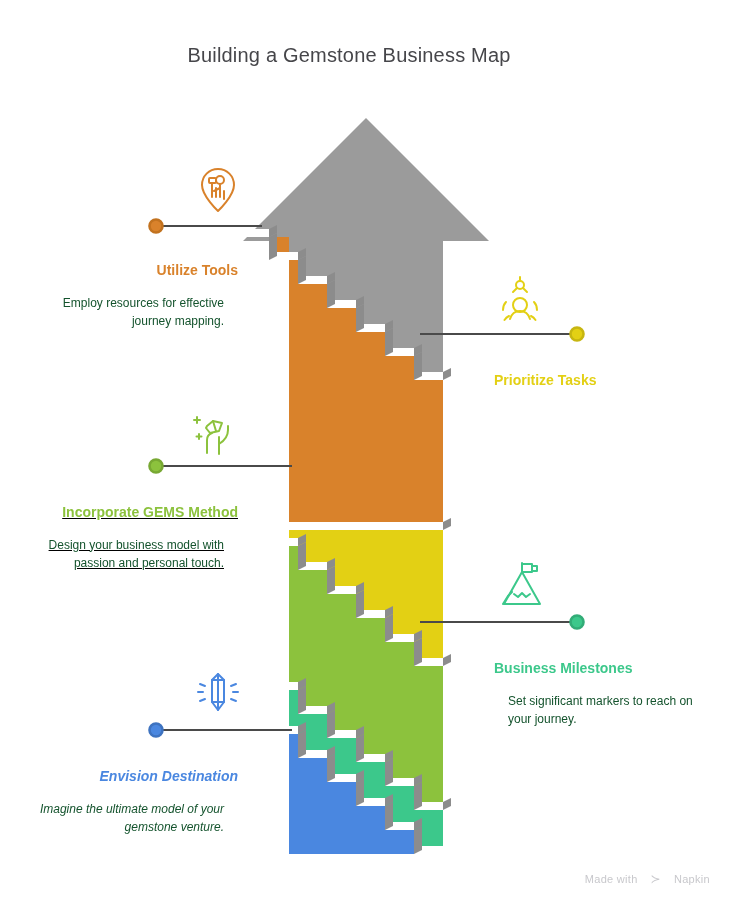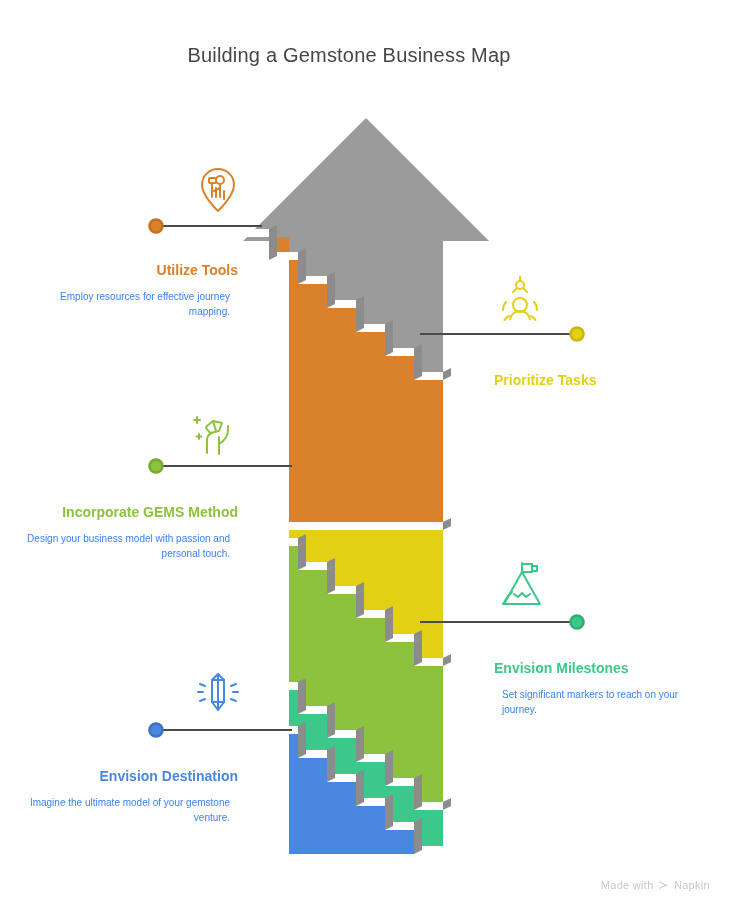--- a/index.html
+++ b/index.html
@@ -14,42 +14,42 @@
     position:absolute;top:44px;left:0;width:698px;
     text-align:center;
     font-size:20px;color:#46464a;font-weight:400;
     letter-spacing:.2px;
   }
   .stage{position:absolute;top:0;left:0;width:732px;height:912px;}
   svg.art{position:absolute;top:0;left:0;width:732px;height:912px;}
 
   .block{position:absolute;}
   .blk-title{font-size:14px;font-weight:bold;line-height:1.25;margin:0 0 9px 0;}
-  .blk-desc{font-size:10px;color:#3b82f6;line-height:1.5;margin:8px;}
+  .blk-desc{font-size:12px;color:#14532d;line-height:1.5;margin:14px;}
   .left  .blk-title,.left  .blk-desc{text-align:right;}
   .right .blk-title,.right .blk-desc{text-align:left;}
 
   
   #b-utilize   {left:20px; top:262px; width:218px;}
-  #b-gems      {left:10px; top:504px; width:228px;}
-  #b-envision  {left:10px; top:768px; width:228px;}
+  #b-gems      {left:10px; top:504px; width:228px;text-decoration:underline;}
+  #b-envision  {left:10px; top:768px; width:228px;font-style:italic;}
   #b-prioritize{left:494px;top:372px; width:210px;}
   #b-milestones{left:494px;top:660px; width:215px;}
 
   .icon{position:absolute;width:56px;height:56px;}
   #i-utilize   {left:190px;top:162px;}
   #i-gems      {left:186px;top:404px;}
   #i-envision  {left:190px;top:664px;}
   #i-prioritize{left:492px;top:272px;}
   #i-milestones{left:494px;top:558px;}
 
   #watermark{
-    position:absolute;right:22px;bottom:20px;
+    position:absolute;right:22px;bottom:26px;
     font-size:11px;color:#c8c8cc;letter-spacing:.3px;
-    display:flex;align-items:center;gap:5px;
+    display:flex;align-items:center;gap:13px;
   }
   #watermark .nap-mark{font-size:12px;color:#c8c8cc;}
 </style>
 </head>
 <body>
 
 <div class="stage">
 
   <div id="page-title">Building a Gemstone Business Map</div>
 
@@ -276,21 +276,21 @@
   <div class="block right" id="b-prioritize">
     <p class="blk-title" style="color:#E3D014">Prioritize Tasks</p>
   </div>
 
   <div class="block left" id="b-gems">
     <p class="blk-title" style="color:#8CC23D">Incorporate GEMS Method</p>
     <p class="blk-desc">Design your business model with passion and personal touch.</p>
   </div>
 
   <div class="block right" id="b-milestones">
-    <p class="blk-title" style="color:#3CC88B">Envision Milestones</p>
+    <p class="blk-title" style="color:#3CC88B">Business Milestones</p>
     <p class="blk-desc">Set significant markers to reach on your journey.</p>
   </div>
 
   <div class="block left" id="b-envision">
     <p class="blk-title" style="color:#4A87E0">Envision Destination</p>
     <p class="blk-desc">Imagine the ultimate model of your gemstone venture.</p>
   </div>
 
   <div id="watermark">
     <span>Made with</span>

